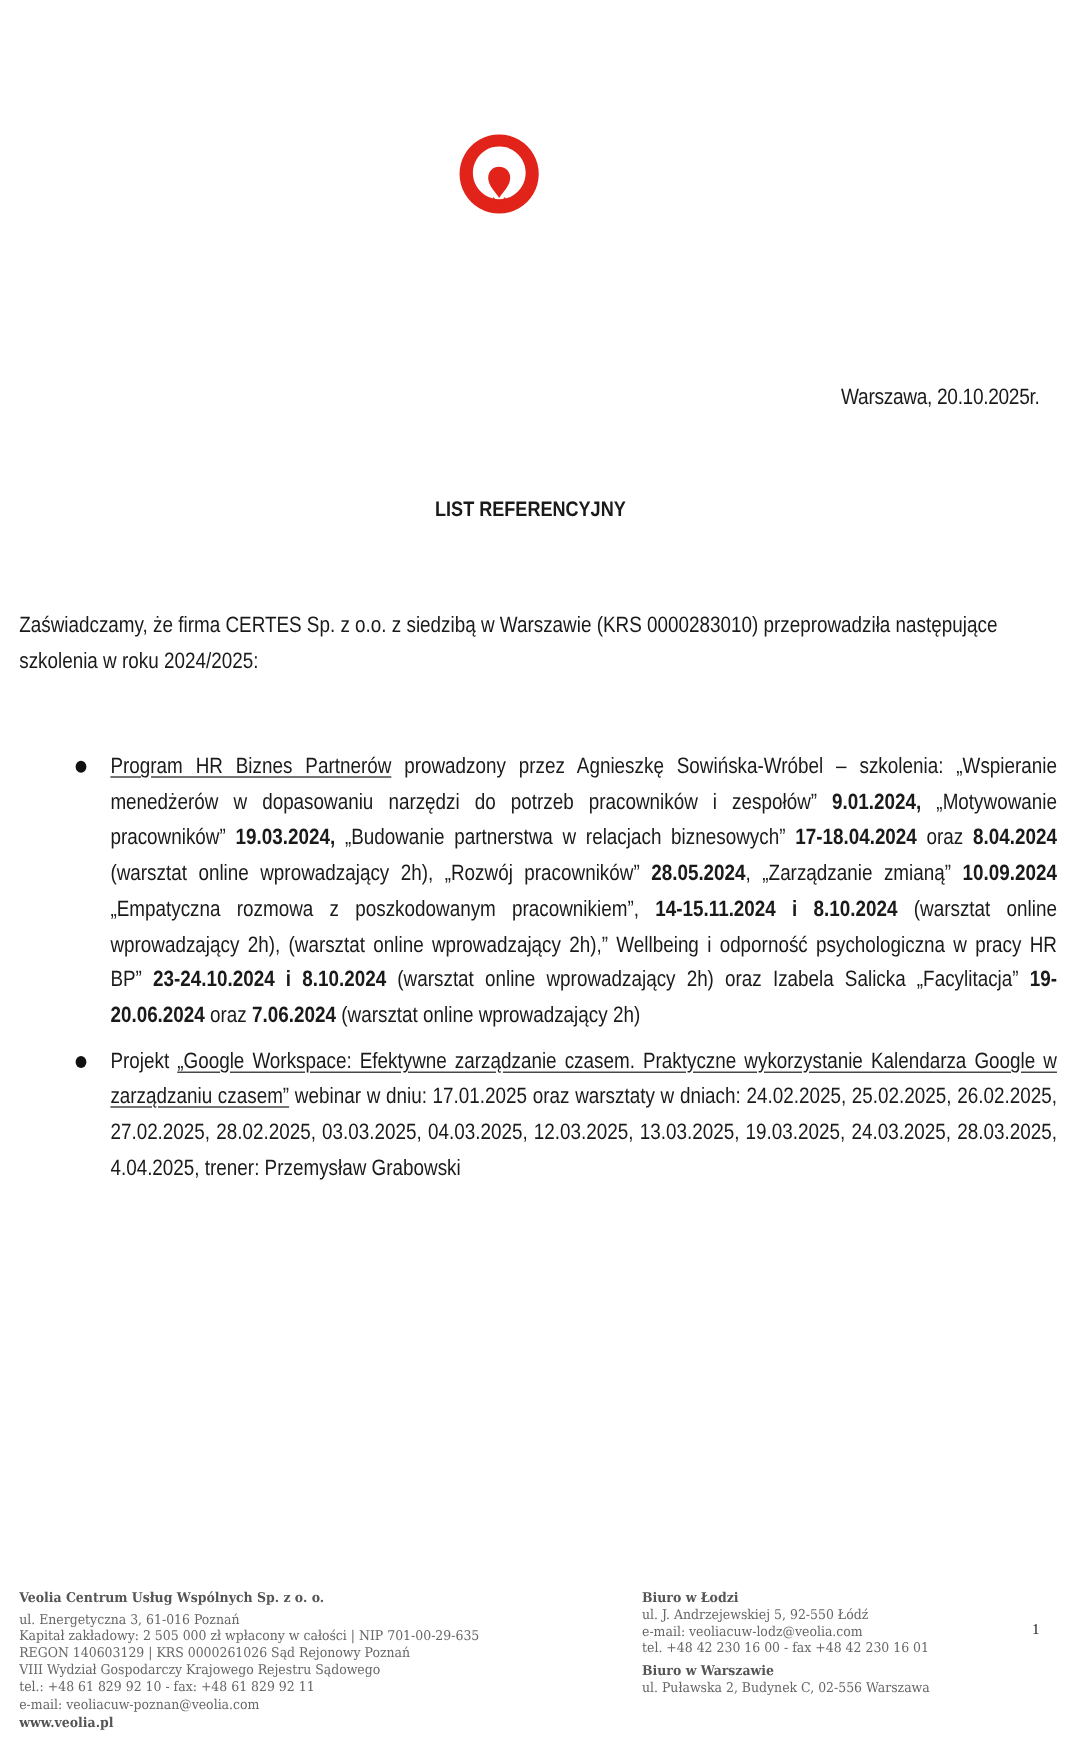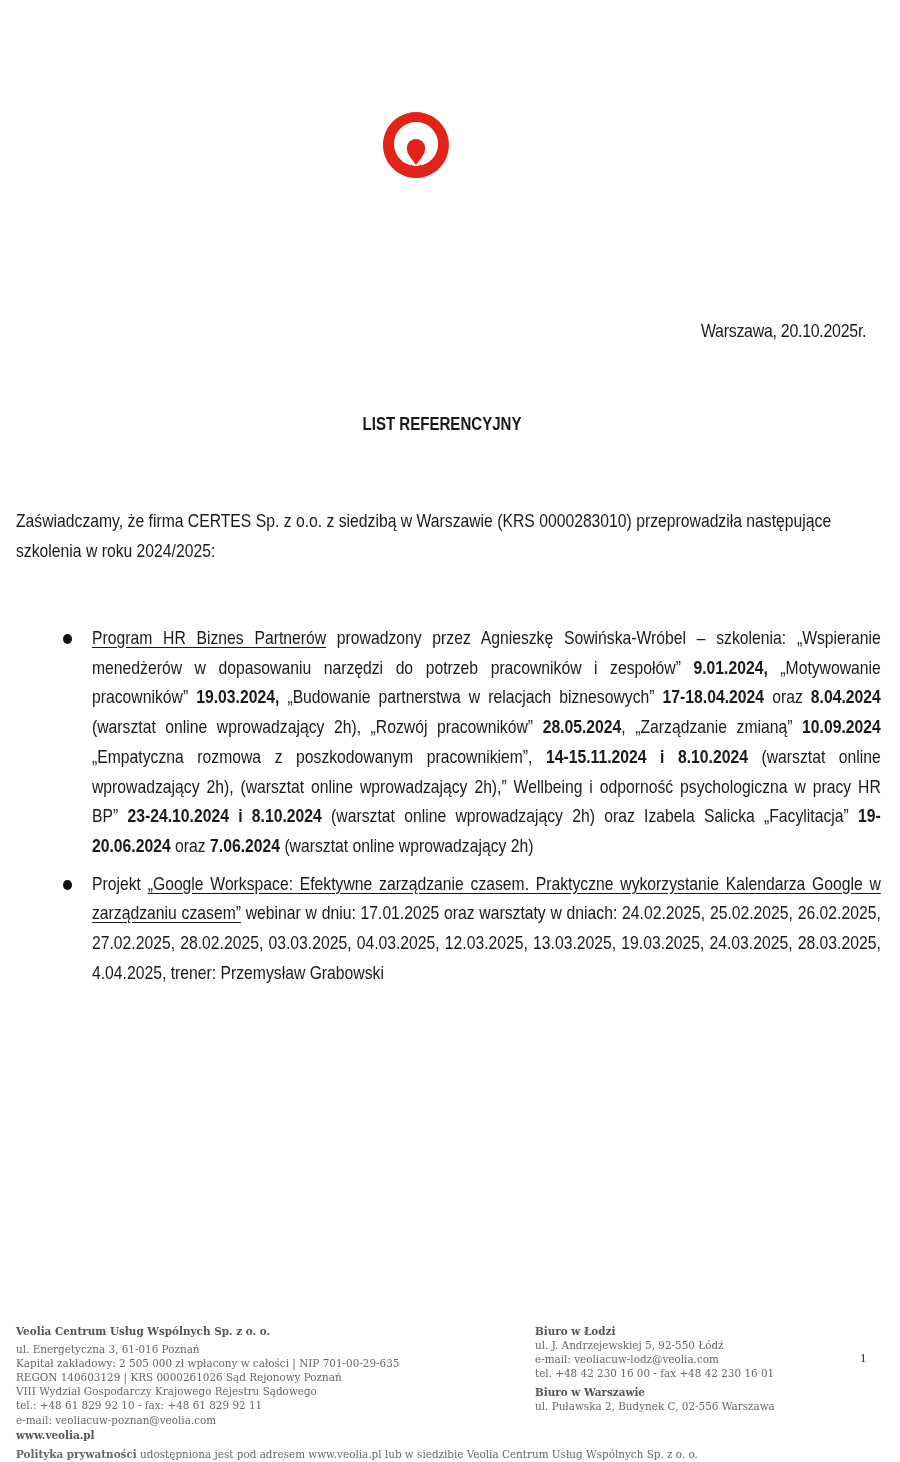--- a/index.html
+++ b/index.html
@@ -73,18 +73,13 @@
       <div class="narrow">e-mail: veoliacuw-lodz@veolia.com</div><br>
       <div class="narrow">tel. +48 42 230 16 00 - fax +48 42 230 16 01</div>
       <div class="f-gap"></div>
       <div class="f-bold narrow">Biuro w Warszawie</div><br>
       <div class="narrow">ul. Puławska 2, Budynek C, 02-556 Warszawa</div>
     </div>
   </div>
 
   <div class="page-num">1</div>
 
-  <div class="privacy">
-    <span class="narrow">
-      <b>Polityka prywatności</b><span> udostępniona jest pod adresem www.veolia.pl lub w siedzibie Veolia Centrum Usług Wspólnych Sp. z o. o.</span>
-    </span>
-  </div>
 </div>
 
 </body></html>

